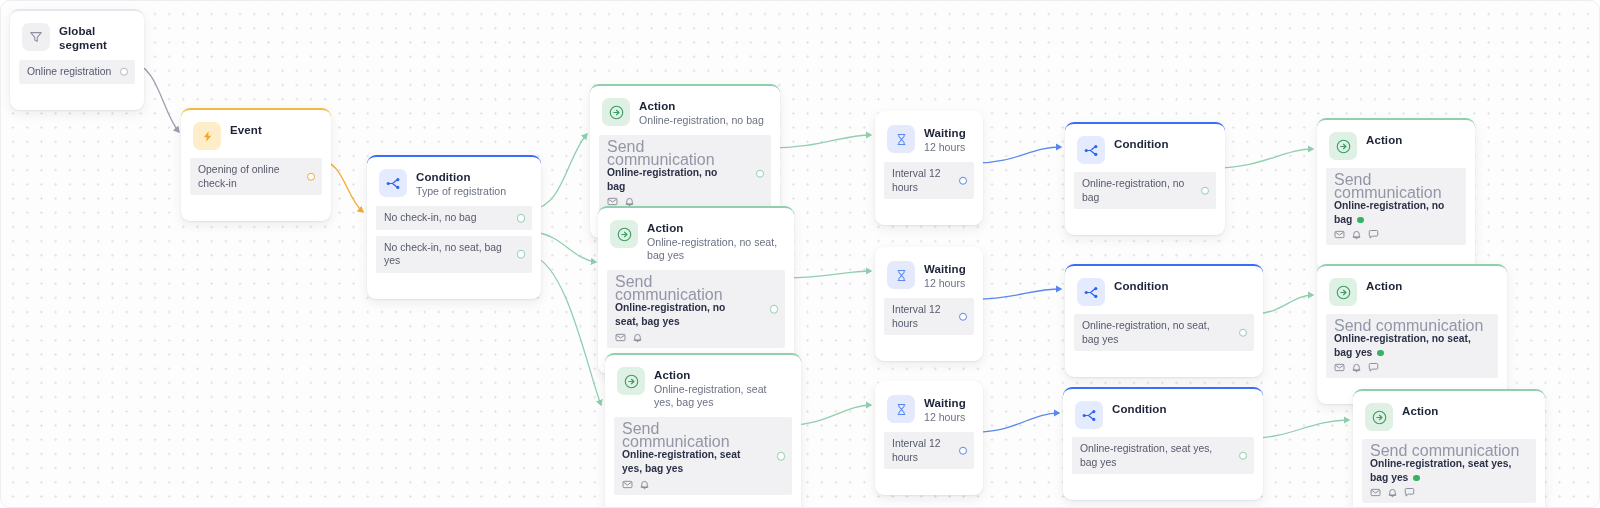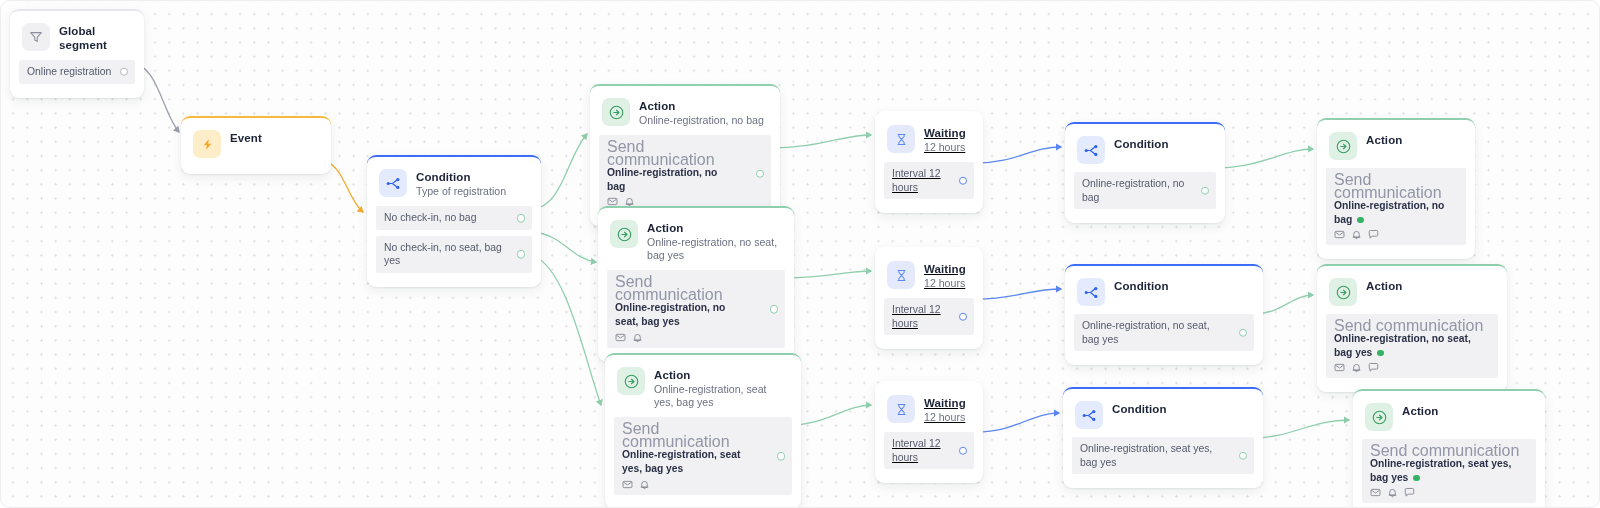--- a/index.html
+++ b/index.html
@@ -20,28 +20,28 @@
     border-radius:10px;
     overflow:hidden;
   }
   #edges { position:absolute; left:0; top:0; width:1600px; height:508px; pointer-events:none; }
 
   .node {
     position:absolute;
     background:#ffffff;
     border-radius:9px;
     box-shadow: 0 1px 2px rgba(20,25,45,.07), 0 4px 12px rgba(20,25,45,.07);
-    padding:9px 9px 14px 9px;
+    padding:9px 9px 26px 9px;
     border-top:2px solid transparent;
   }
   .node.t-segment  { border-top-color:#e6e7ec; }
   .node.t-event    { border-top-color:#f6b93f; }
   .node.t-cond     { border-top-color:#3b6df6; }
   .node.t-action   { border-top-color:#8fcfae; }
-  .node.t-wait     { border-top-color:#ffffff;text-decoration:underline; }
+  .node.t-wait     { border-top-color:#ffffff; }
 
   .head { display:flex; align-items:flex-start; gap:9px; padding:3px 4px 2px 3px; }
   .ico {
     width:28px; height:28px; border-radius:7px; flex:0 0 28px;
     display:flex; align-items:center; justify-content:center;
   }
   .ico.gray   { background:#f0f0f2; }
   .ico.amber  { background:#fdeec9; }
   .ico.blue   { background:#e4ebfe; }
   .ico.green  { background:#dff0e4; }
@@ -133,30 +133,34 @@
       <div class="htxt">
         <div class="ttl">Global segment</div>
       </div>
     </div>
     <div class="pill">
       <span>Online registration</span>
       <span class="port gray"></span>
     </div>
   </div>
 
-  <div class="node t-event" style="left:180px; top:107px; width:150px;margin-top:8px;">
+  <div class="node t-event" style="left:180px; top:107px; width:150px;">
     <div class="head">
       <div class="ico amber">
         <svg width="13" height="13" viewBox="0 0 16 16">
             <path d="M9.3 1.5L3.6 9h3.6l-.8 5.5L12.6 7H9z" fill="#f5a623"></path>
           </svg>
       </div>
       <div class="htxt">
         <div class="ttl">Event</div>
       </div>
+    </div>
+    <div class="pill">
+      <span>Opening of online check-in</span>
+      <span class="port amber"></span>
     </div>
   </div>
 
   <div class="node t-cond" style="left:366px; top:154px; width:174px;">
     <div class="head">
       <div class="ico blue">
         <svg width="15" height="15" viewBox="0 0 16 16">
             <path d="M3.2 8h3.4M7 8L11.5 4.3M7 8l4.5 3.7" stroke="#2f62f0" stroke-width="1.3" fill="none" stroke-linecap="round"></path>
             <circle cx="2.4" cy="8" r="1.7" fill="#2f62f0"></circle>
             <circle cx="12.6" cy="3.8" r="1.7" fill="#2f62f0"></circle>

